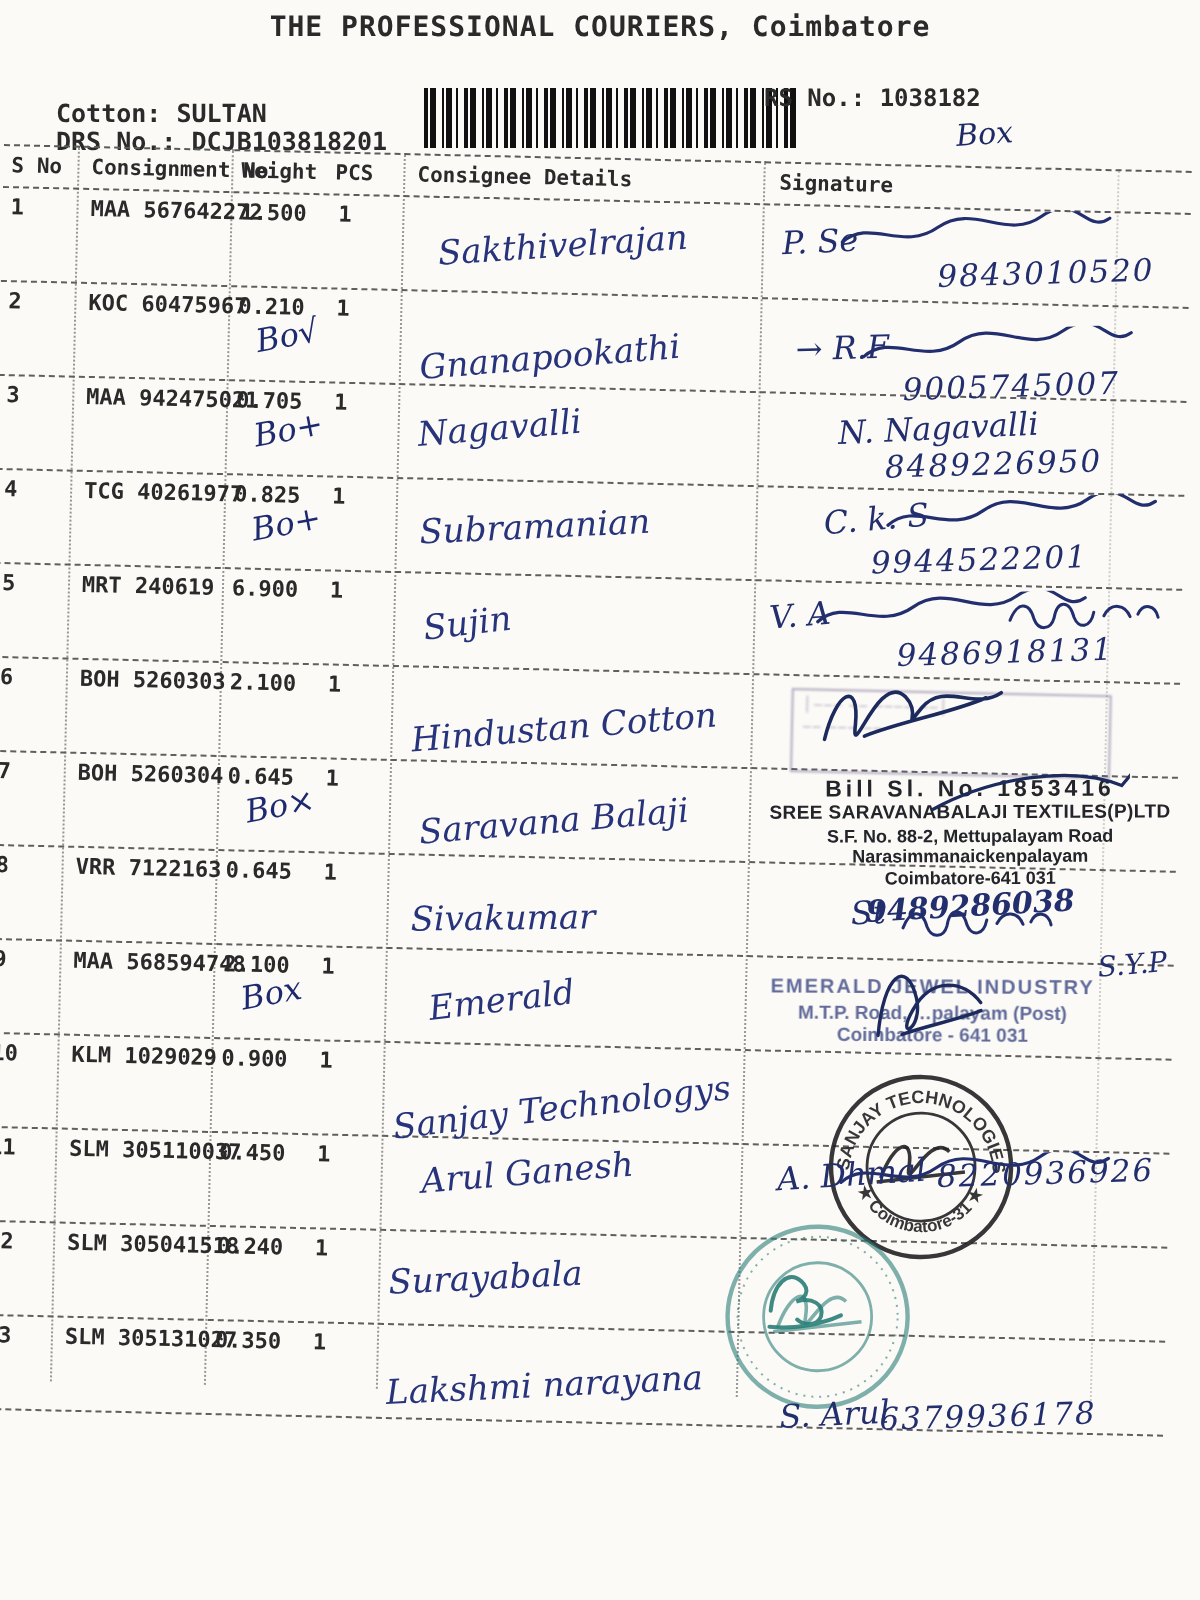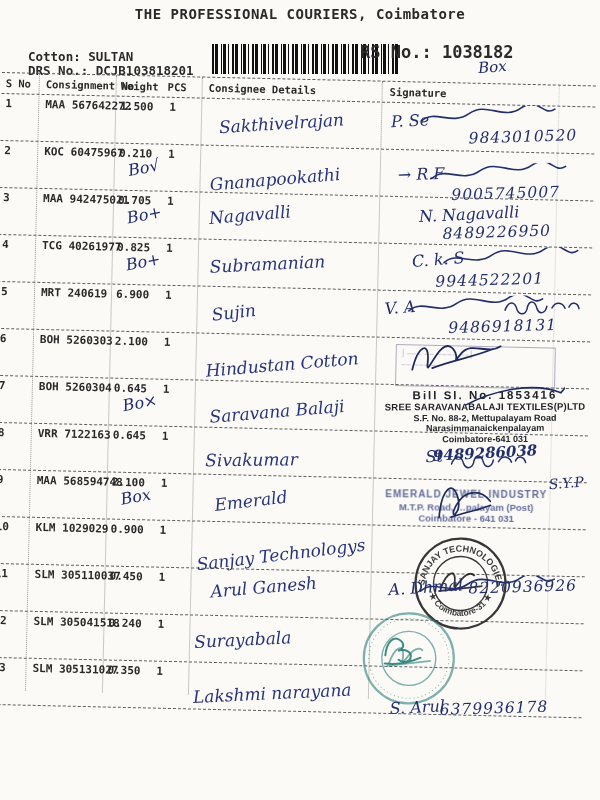--- a/index.html
+++ b/index.html
@@ -2,21 +2,21 @@
 <html><head>
 <meta charset="utf-8">
 <style>
   html,body{margin:0;padding:0;}
   body{width:600px;height:800px;background:#e8e6e1;font-family:"DejaVu Sans Mono",monospace;}
   .sheet{position:relative;width:600px;height:800px;background:#fbfaf6;overflow:hidden;}
   .typed{font-family:"DejaVu Sans Mono",monospace;font-weight:bold;color:#2a2a2a;}
   .title{position:absolute;top:6px;left:0;width:600px;text-align:center;font-size:14px;letter-spacing:.5px;}
   .subtitle{position:absolute;top:22px;left:30px;width:570px;text-align:center;font-size:13px;}
   .metaL{position:absolute;left:28px;font-size:12.5px;white-space:nowrap;}
-  .metaR{position:absolute;left:360px;font-size:17px;white-space:nowrap;}
+  .metaR{position:absolute;left:382px;font-size:12px;white-space:nowrap;}
   .barcode{position:absolute;left:212px;top:44px;width:186px;height:30px;
     background:repeating-linear-gradient(90deg,#101010 0 2px,#fbfaf6 2px 3px,#101010 3px 6px,#fbfaf6 6px 9px,#101010 9px 10px,#fbfaf6 10px 11px,#101010 11px 14px,#fbfaf6 14px 16px,#101010 16px 17px,#fbfaf6 17px 20px);}
   .hw{font-family:"DejaVu Serif",serif;font-style:italic;color:#27337b;white-space:nowrap;}
   .boxnote{position:absolute;left:478px;top:58px;font-size:15px;transform:rotate(-4deg);color:#1d2a66;}
   .rows{position:absolute;left:2px;top:72px;width:594px;transform:rotate(1.3deg);transform-origin:0 0;}
   .colhead{position:relative;height:20px;border-top:1px dashed #5b5b5b;border-bottom:1px dashed #5b5b5b;}
   .colhead span{position:absolute;top:4px;font-size:10.5px;font-weight:bold;color:#2a2a2a;font-family:"DejaVu Sans Mono",monospace;}
   .row{position:relative;height:46px;border-bottom:1px dashed #5f5f5f;}
   .cell{position:absolute;top:3px;font-size:11px;}
   .vlines div{position:absolute;top:0;width:0;border-left:1px dotted rgba(70,70,70,.55);}

